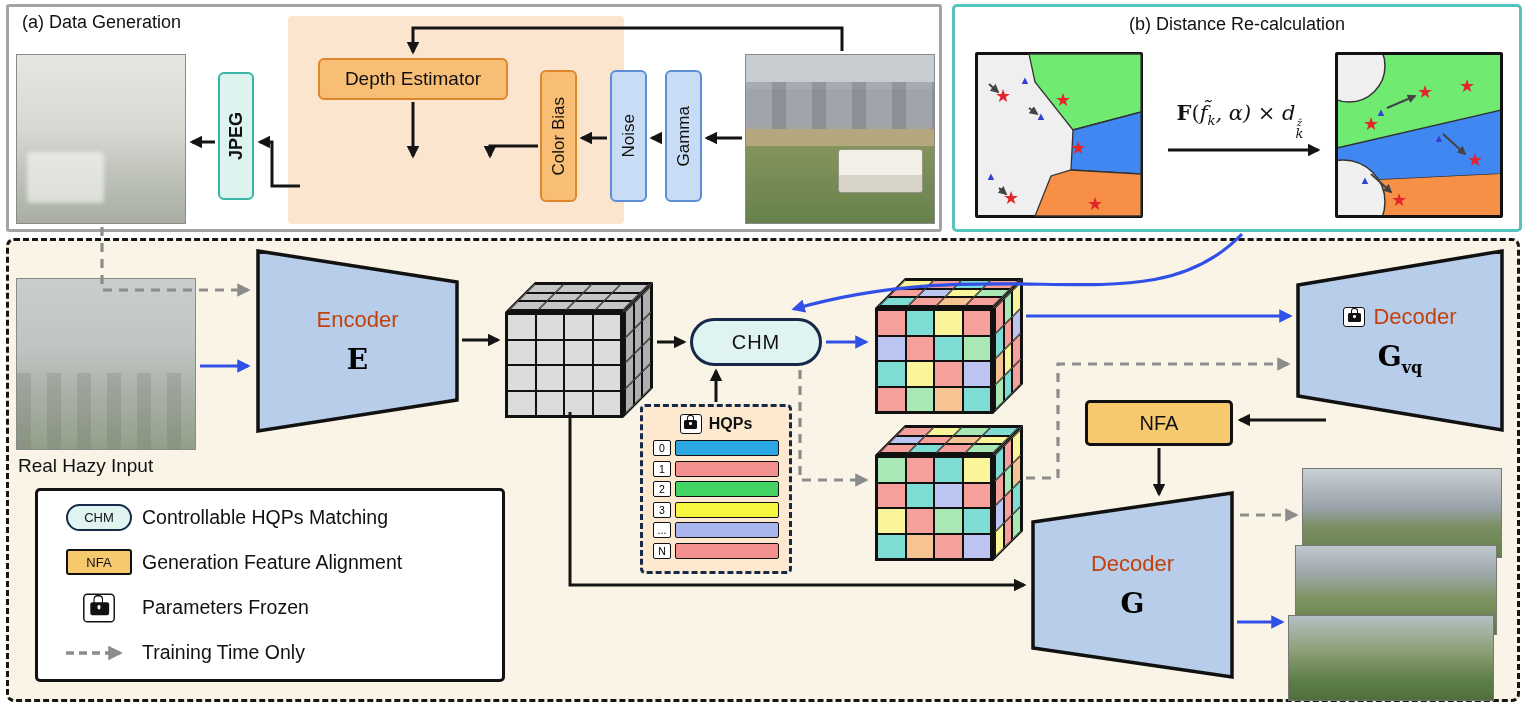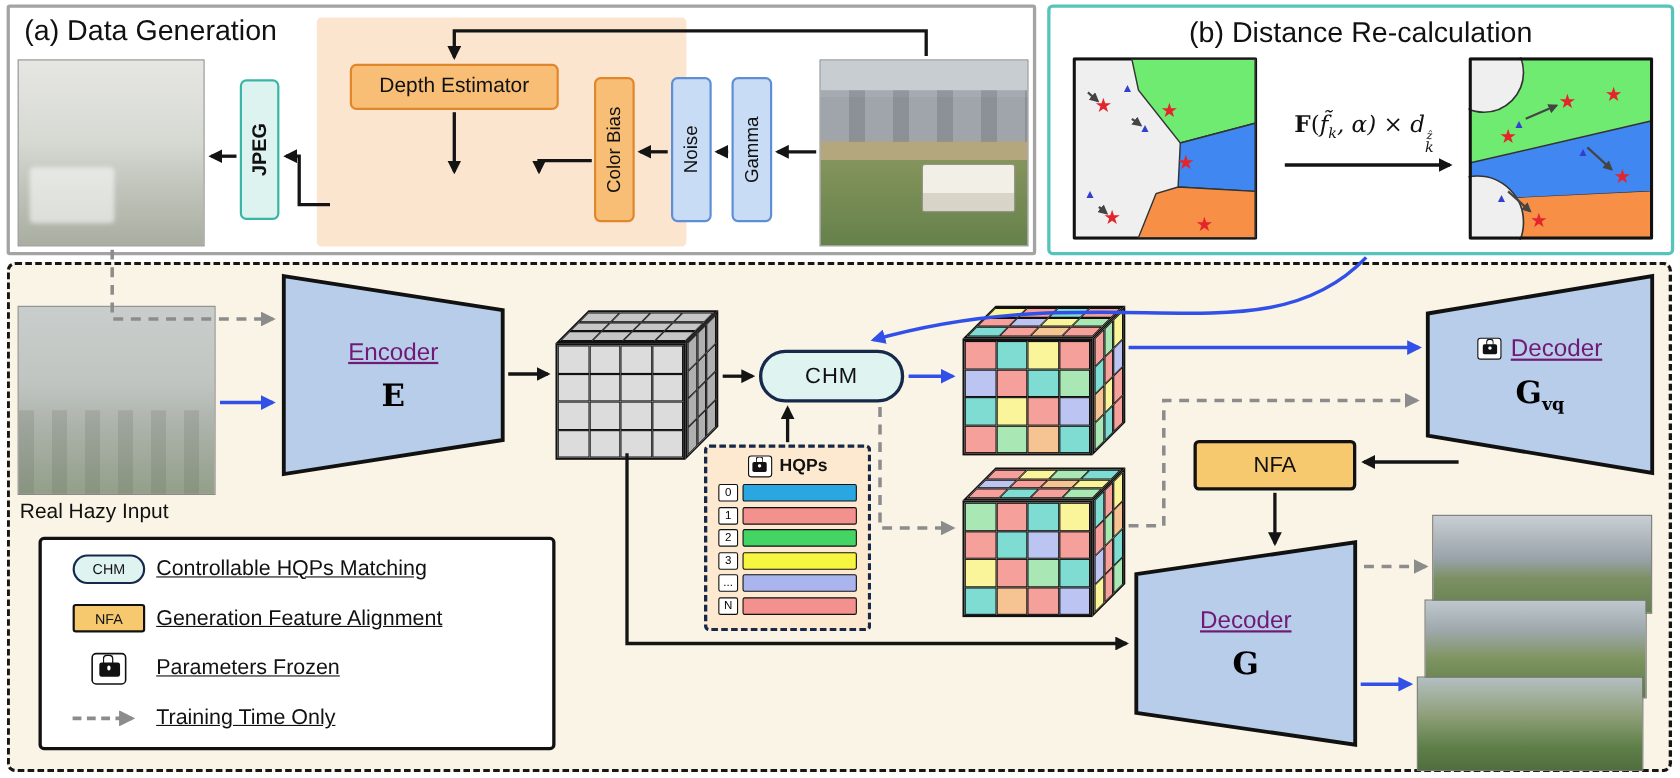--- a/index.html
+++ b/index.html
@@ -5,21 +5,21 @@
   * { margin:0; padding:0; box-sizing:border-box; }
   body { font-family:"Liberation Sans", sans-serif; background:#fff; }
   .page { position:relative; width:1527px; height:707px; background:#fff; overflow:hidden; }
   .abs { position:absolute; }
 
   
   .panel-a { left:6px; top:4px; width:936px; height:228px; background:#fff; border:3px solid #A3A3A3; border-radius:3px; }
   .panel-b { left:952px; top:4px; width:570px; height:228px; background:#fff; border:3px solid #56C4BA; border-radius:5px; }
   .main-panel { left:6px; top:238px; width:1514px; height:464px; background:#FAF4E6; border:3.5px dashed #161616; border-radius:8px; }
 
-  .panel-title { font-size:26px; color:#111; }
+  .panel-title { font-size:18px; color:#111; }
   .title-a { left:22px; top:12px; }
   .title-b { left:952px; top:14px; width:570px; text-align:center; }
 
   
   .photo { border:1.5px solid #8a8a8a; overflow:hidden; }
   .img-hazy-a { left:16px; top:54px; width:170px; height:170px;
     background:linear-gradient(180deg,#E6E7E3 0%,#D6D8D2 45%,#BFC3BA 70%,#A9AEA1 100%); }
   .img-hazy-a::after { content:""; position:absolute; left:6%; bottom:12%; width:46%; height:30%;
     background:rgba(255,255,255,.55); border-radius:4px; filter:blur(2px); }
   .img-clean-a { left:745px; top:54px; width:190px; height:170px;
@@ -55,21 +55,21 @@
   .vor { border-radius:2px; }
   .formula-b { left:1150px; top:100px; width:180px; text-align:center; font-family:"DejaVu Serif", serif; font-size:21px; color:#111; }
   .formula-b .bold { font-weight:bold; }
   .formula-b .it { font-style:italic; }
   .formula-b sub { font-size:13px; }
   .stack { display:inline-flex; flex-direction:column; font-size:12px; line-height:11px; vertical-align:-6px; font-style:italic; }
 
   
   .trap { position:absolute; }
   .trap .labels { position:absolute; left:0; top:0; width:100%; height:100%; display:flex; flex-direction:column; align-items:center; justify-content:center; gap:10px; }
-  .trap-label { font-size:22px; color:#701a75; display:flex; align-items:center; gap:8px;text-decoration:underline; }
+  .trap-label { font-size:22px; color:#c2410c; display:flex; align-items:center; gap:8px; }
   .sym { font-family:"DejaVu Serif", serif; font-weight:bold; font-size:28px; }
   .sym sub { font-size:16px; }
 
   .chm-box { left:690px; top:318px; width:132px; height:48px; background:#DFF3F1; border:3px solid #16294B; border-radius:26px; display:flex; align-items:center; justify-content:center; font-size:20px; letter-spacing:1px; color:#111; z-index:2; }
 
   .hqps-box { left:640px; top:404px; width:152px; height:170px; background:#FCE9CF; border:3px dashed #16294B; border-radius:5px; padding:7px 10px 9px; z-index:2; }
   .hqps-head { display:flex; align-items:center; justify-content:center; gap:7px; margin-bottom:6px; }
   .hqps-title { font-size:16px; font-weight:bold; color:#111; }
   .hqp-rows { display:flex; flex-direction:column; gap:4.5px; }
   .hqp-row { display:flex; align-items:center; gap:4px; height:16px; }
@@ -92,21 +92,21 @@
   .lock-chip { width:22px; height:20px; background:#fff; border:1.5px solid #111; border-radius:3px; display:inline-flex; align-items:center; justify-content:center; }
   .lock { position:relative; width:13px; height:9px; background:#111; border-radius:1.5px; }
   .lock::before { content:""; position:absolute; left:2.6px; top:-5px; width:5.2px; height:5px; border:1.7px solid #111; border-bottom:none; border-radius:3px 3px 0 0; }
   .lock::after { content:""; position:absolute; left:5px; top:2.6px; width:2.6px; height:2.6px; background:#fff; border-radius:50%; }
   .lock-lg { transform:scale(1.45); transform-origin:center; }
 
   
   .legend { left:35px; top:488px; width:470px; height:194px; background:#FFFFFF; border:3px solid #111; border-radius:5px; padding:11px 18px; display:flex; flex-direction:column; justify-content:space-between; z-index:2; }
   .legend-row { display:flex; align-items:center; height:30px; }
   .legend-icon { width:86px; display:flex; align-items:center; justify-content:center; flex:none; }
-  .legend-label { font-size:19.5px; color:#111;text-decoration:underline; }
+  .legend-label { font-size:19.5px; color:#111; }
   .legend-chm { width:66px; height:27px; background:#DFF3F1; border:2.5px solid #16294B; border-radius:14px; display:flex; align-items:center; justify-content:center; font-size:13px; color:#111; }
   .legend-nfa { width:66px; height:26px; background:#F6C96E; border:2px solid #111; border-radius:3px; display:flex; align-items:center; justify-content:center; font-size:13px; color:#111; }
 
   .overlay { left:0; top:0; width:1527px; height:707px; z-index:6; pointer-events:none; }
   .z2 { z-index:2; }
 </style>
 </head>
 <body>
 
 <div class="page">

